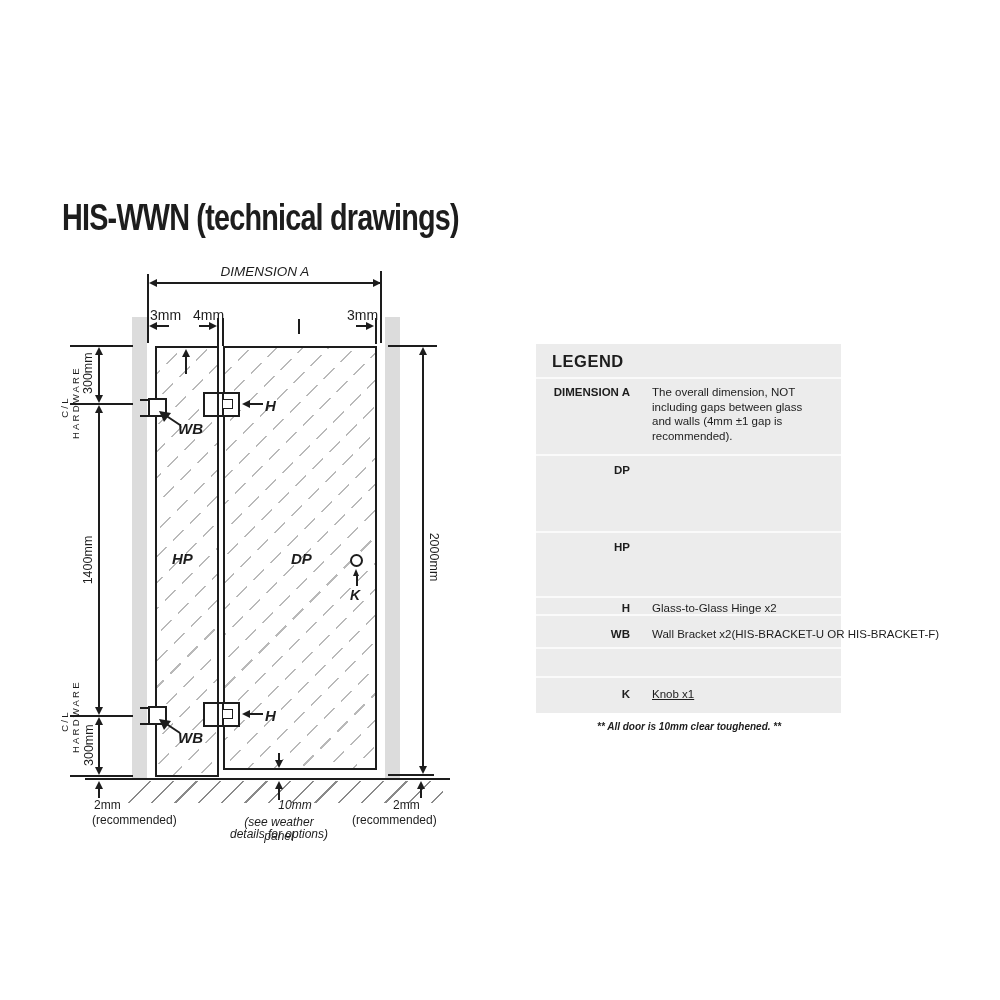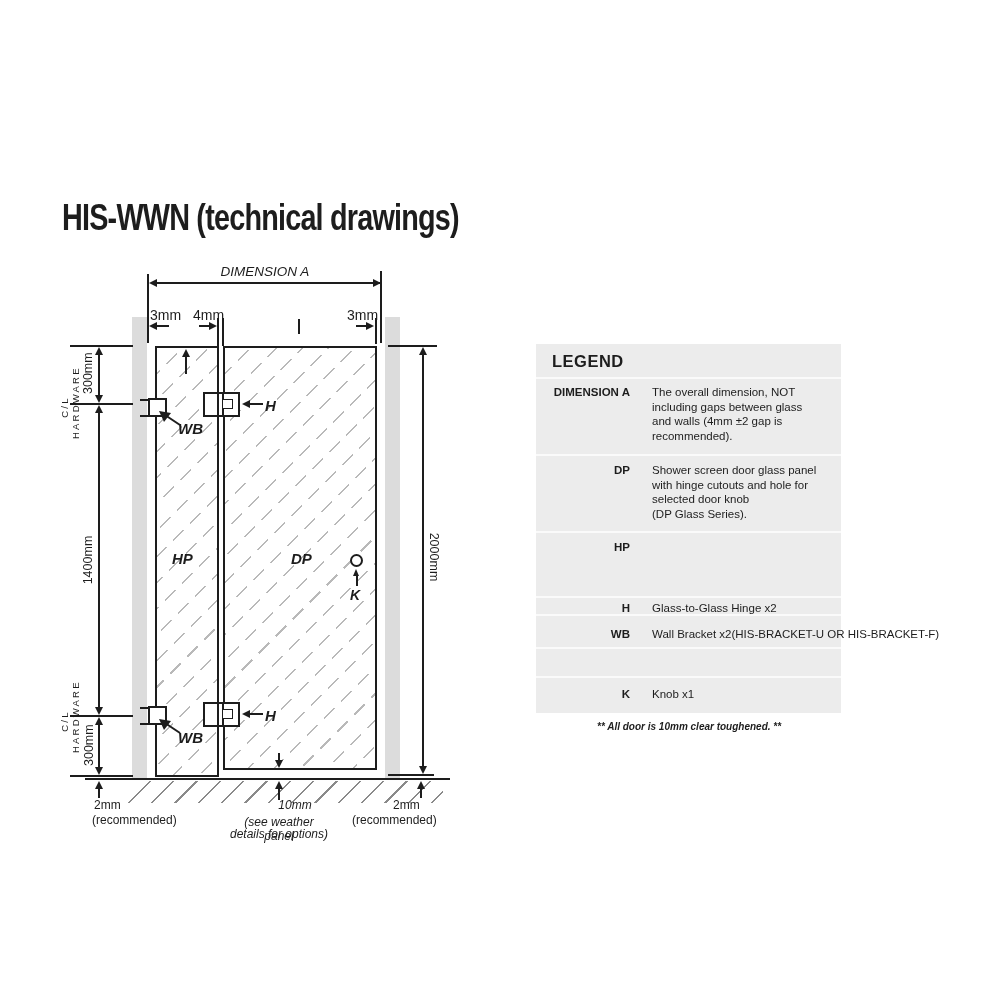--- a/index.html
+++ b/index.html
@@ -189,42 +189,38 @@
   <div class="mm2" style="left:393px;top:786px;">2mm</div>
   <div class="small" style="left:352px;top:801px;">(recommended)</div>
 
   <div class="lgbox" style="left:536px;top:332px;width:305px;height:369px;"></div>
   <div class="lghead" style="left:552px;top:340px;">LEGEND</div>
 
   <div class="lgsep" style="left:536px;top:365px;width:305px;"></div>
   <div class="lgterm" style="left:536px;top:373px;">DIMENSION A</div>
   <div class="lgdesc" style="left:652px;top:373px;">The overall dimension, NOT
 including gaps between glass
-and walls (4mm ±2 gap is
+and walls (4mm ±1 gap is
 recommended).</div>
 
   <div class="lgsep" style="left:536px;top:442px;width:305px;"></div>
   <div class="lgterm" style="left:536px;top:451px;">DP</div>
-  <div class="lgdesc" style="left:652px;top:451px;">Shower screen door glass panel
-with hinge cutouts and hole for
-selected door knob
-(DP Glass Series).</div>
 
   <div class="lgsep" style="left:536px;top:519px;width:305px;"></div>
   <div class="lgterm" style="left:536px;top:528px;">HP</div>
 
   <div class="lgsep" style="left:536px;top:584px;width:305px;"></div>
   <div class="lgterm" style="left:536px;top:589px;">H</div>
   <div class="lgdesc" style="left:652px;top:589px;">Glass-to-Glass Hinge x2</div>
 
   <div class="lgsep" style="left:536px;top:602px;width:305px;"></div>
   <div class="lgterm" style="left:536px;top:615px;">WB</div>
   <div class="lgdesc nowrap" style="left:652px;top:615px;">Wall Bracket x2(HIS-BRACKET-U OR HIS-BRACKET-F)</div>
 
   <div class="lgsep" style="left:536px;top:635px;width:305px;"></div>
   <div class="lgsep" style="left:536px;top:664px;width:305px;"></div>
 
   <div class="lgterm" style="left:536px;top:675px;">K</div>
-  <div class="lgdesc" style="left:652px;top:675px;">Knob x1</div>
+  <div class="lgdesc" style="left:652px;top:675px;text-decoration:underline;">Knob x1</div>
 
   <div class="foot" style="left:597px;top:709px;">** All door is 10mm clear toughened. **</div>
 
 </div>
 
 </body></html>

